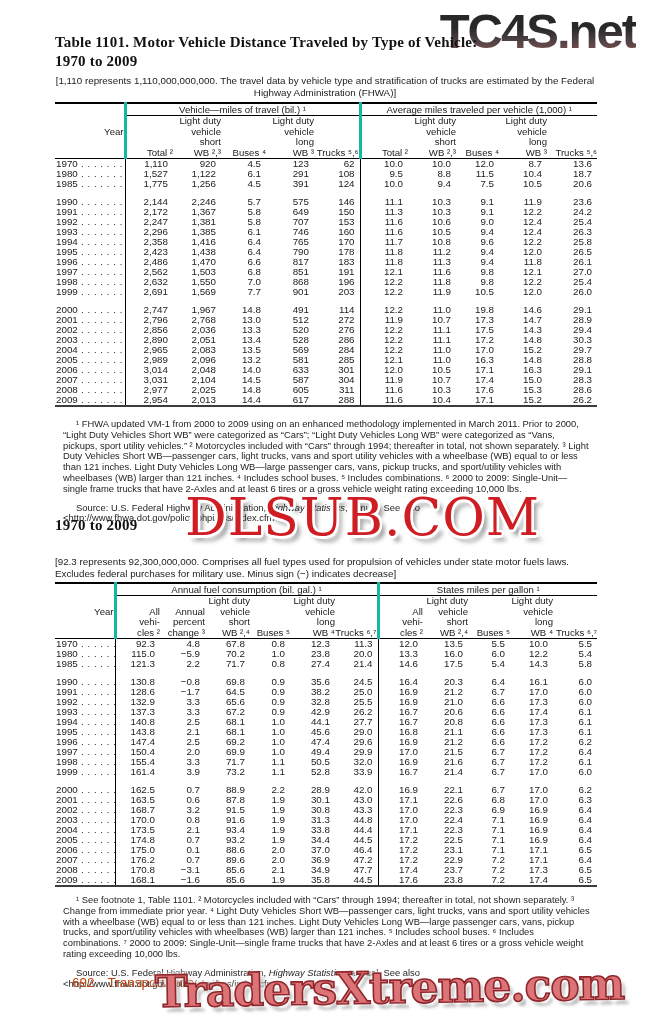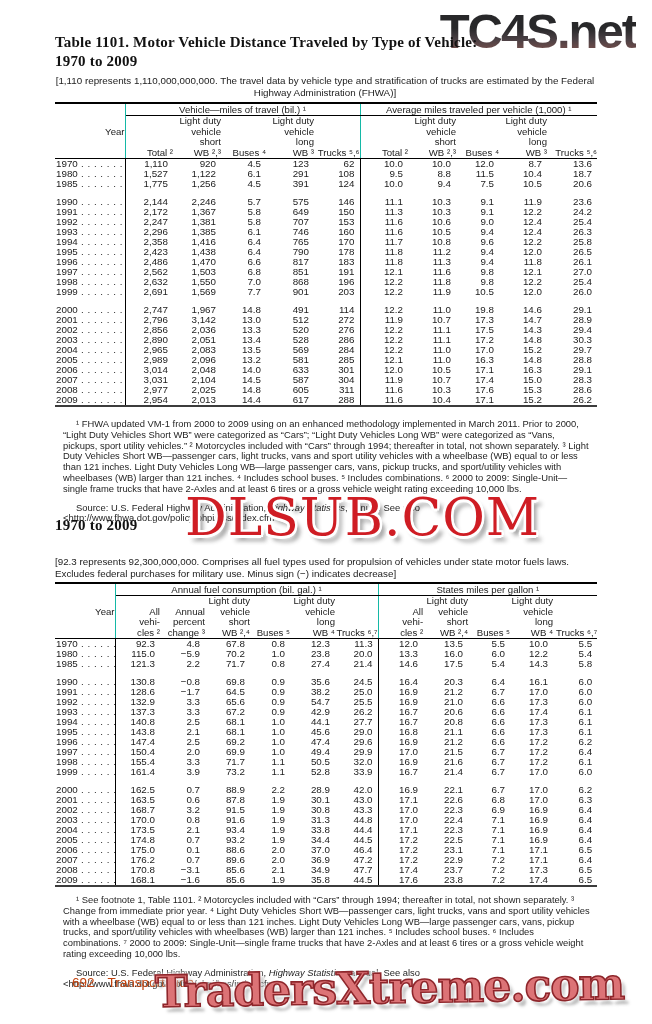--- a/index.html
+++ b/index.html
@@ -15,21 +15,21 @@
 
   
   .dtable { position:absolute; left:55px; width:542px; border-collapse:collapse; table-layout:fixed;
             border-top:2px solid #000; border-bottom:2.5px solid #3c3c3c; }
   #t1101 { top:102px; } #t1102 { top:582px; }
   .dtable thead th { font-weight:normal; font-size:9.6px; color:#1b1b1b; padding:0; }
   .grp  { text-align:center; border-bottom:1px solid #000; padding:3px 2px 2px; line-height:11px; }
   .colh { text-align:right; vertical-align:bottom; white-space:pre-line; line-height:10.5px;
           padding:2px 5px 3px 0; border-bottom:1px solid #000; }
   .yearh { text-align:right; vertical-align:middle; font-size:10px; border-bottom:1px solid #000; }
-  .vr { border-right:1px solid #14b8a6;margin-top:20px; }
+  .vr { border-right:3px solid #14b8a6;margin-top:20px; }
   .dtable tbody td { text-align:right; font-size:9.8px; line-height:10px; height:10px;
                      padding:0 5px 0 0; vertical-align:bottom; }
   #t1101 tbody td:nth-child(1), #t1101 tbody td:nth-child(6),
   #t1102 tbody td:nth-child(1), #t1102 tbody td:nth-child(7) { border-right:1px solid #000; }
   .yc { text-align:left; padding:0 0 0 1px !important; white-space:nowrap; overflow:hidden; }
   .ld::after { content:" . . . . . . . . . . . . . . . . ."; letter-spacing:.5px; color:#2a2a2a; }
   tr.gs td { padding-top:4px; height:14px; }
 
   
   .fnblock { position:absolute; left:55px; width:543px; font-size:9.4px; line-height:10.8px; color:#1e1e1e; }
@@ -297,21 +297,21 @@
           <td>114</td>
           <td>12.2</td>
           <td>11.0</td>
           <td>19.8</td>
           <td>14.6</td>
           <td>29.1</td>
         </tr>
         <tr>
           <td class="yc"><span class="yr">2001</span><span class="ld"></span></td>
           <td>2,796</td>
-          <td>3,142</td>
+          <td>2,768</td>
           <td>13.0</td>
           <td>512</td>
           <td>272</td>
           <td>11.9</td>
           <td>10.7</td>
           <td>17.3</td>
           <td>14.7</td>
           <td>28.9</td>
         </tr>
         <tr>
@@ -556,21 +556,21 @@
           <td>6.7</td>
           <td>17.0</td>
           <td>6.0</td>
         </tr>
         <tr>
           <td class="yc"><span class="yr">1992</span><span class="ld"></span></td>
           <td>132.9</td>
           <td>3.3</td>
           <td>65.6</td>
           <td>0.9</td>
-          <td>54.7</td>
+          <td>32.8</td>
           <td>25.5</td>
           <td>16.9</td>
           <td>21.0</td>
           <td>6.6</td>
           <td>17.3</td>
           <td>6.0</td>
         </tr>
         <tr>
           <td class="yc"><span class="yr">1993</span><span class="ld"></span></td>
           <td>137.3</td>

